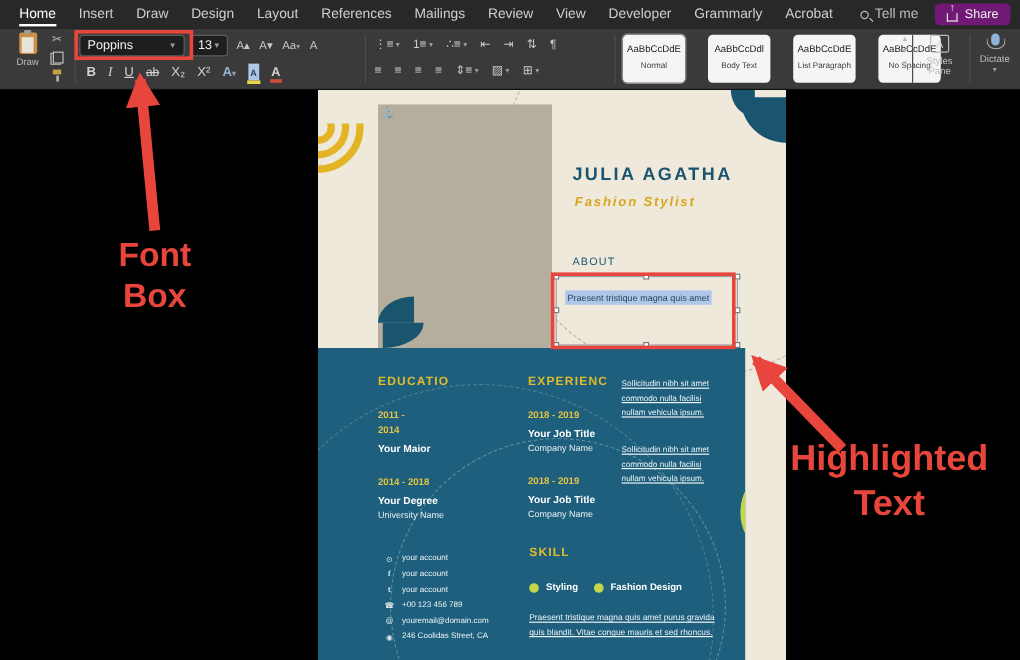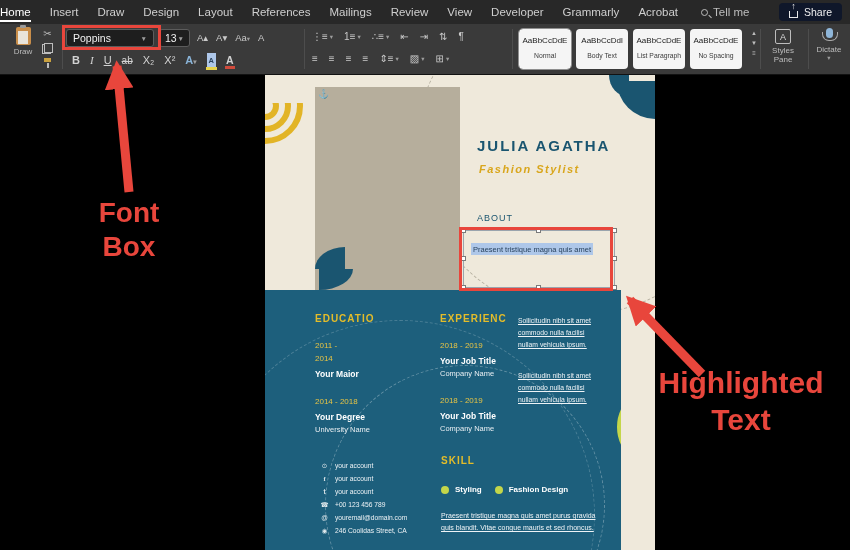--- a/index.html
+++ b/index.html
@@ -1,26 +1,26 @@
 <!DOCTYPE html>
 <html><head>
 <meta charset="utf-8">
 <style>
 *{margin:0;padding:0;box-sizing:border-box}
 html,body{width:850px;height:550px;overflow:hidden;background:#000;font-family:"Liberation Sans",sans-serif}
 .app{position:relative;width:850px;height:550px;background:#000}
 
 
-.menubar{position:absolute;top:0;left:0;width:850px;height:24px;background:#282828;display:flex;align-items:center;gap:19px;font-size:11.5px;color:#cfcfcf;z-index:20}
+.menubar{position:absolute;top:0;left:0;width:850px;height:24px;background:#282828;display:flex;align-items:center;gap:19px;padding-left:16px;font-size:11.5px;color:#cfcfcf;z-index:20}
 .mi{cursor:default;white-space:nowrap}
 .mi.active{color:#fff;border-bottom:2px solid #fff;padding:4px 0 2px}
 .tellme{display:flex;align-items:center;gap:5px;color:#bdbdbd;margin-left:4px}
 .lens{width:7px;height:7px;border:1.3px solid #bdbdbd;border-radius:50%;position:relative}
 .lens::after{content:"";position:absolute;left:6px;top:6px;width:4px;height:1.3px;background:#bdbdbd;transform:rotate(45deg)}
-.share{position:absolute;right:8px;top:3px;height:18px;background:#0f172a;border-radius:4px;display:flex;align-items:center;gap:6px;padding:0 10px;color:#f0f0f0;font-size:10.5px}
+.share{position:absolute;right:8px;top:3px;height:18px;background:#701a75;border-radius:4px;display:flex;align-items:center;gap:6px;padding:0 10px;color:#f0f0f0;font-size:10.5px}
 .shareic{width:9px;height:7px;border:1.2px solid #e8e8e8;border-top:none;position:relative;margin-top:4px}
 .shareic::after{content:"↑";position:absolute;left:50%;transform:translateX(-50%);top:-10px;font-size:9px;color:#e8e8e8}
 
 
 .ribbon{position:absolute;top:24px;left:0;width:850px;height:51px;background:#3a3a3a;border-bottom:1px solid #121212;z-index:20;color:#c9c9c9}
 .vsep{position:absolute;top:5px;height:40px;width:1px;background:#4d4d4d}
 .rlabel{font-size:8px;color:#bdbdbd;text-align:center;margin-top:2px}
 .paste{position:absolute;left:8px;top:3px;width:30px;text-align:center}
 .clip{width:15px;height:18px;margin:0 auto;background:#c98e4a;border-radius:2px;position:relative}
 .clip::before{content:"";position:absolute;left:2.5px;top:3.5px;width:10px;height:13px;background:#e9e4da}
@@ -45,21 +45,21 @@
 .strike{text-decoration:line-through;font-size:10px}
 .fx{color:#8ab4d8;font-weight:700}
 .abar{position:relative;font-weight:700;font-size:10.5px;line-height:11px}
 .abar i{position:absolute;left:-1px;right:-1px;bottom:-3px;height:3px;font-style:normal}
 .abar.hl i{background:#e8d44d}
 .abar.fc i{background:#d04b3c}
 .pararow{position:absolute;display:flex;align-items:center;gap:11px;font-size:10px;color:#c9c9c9}
 .p1{left:312px;top:7px}
 .p2{left:312px;top:29px}
 .pic{display:flex;align-items:center;gap:2px}
-.styles{position:absolute;left:519px;top:5px;display:flex;gap:5px}
+.styles{position:absolute;left:519px;top:5px;display:flex;gap:19px}
 .card{width:52px;height:40px;background:#f5f5f5;border-radius:4px;text-align:center;padding-top:7px}
 .card.sel{outline:1.5px solid #8f8f8f}
 .card .s{font-size:8px;color:#1b1b1b;white-space:nowrap}
 .card .n{font-size:6.8px;color:#3c3c3c;margin-top:7px}
 .gscroll{position:absolute;left:749px;top:6px;width:10px;display:flex;flex-direction:column;gap:4px;align-items:center;font-size:6px;color:#bdbdbd}
 .spane{position:absolute;left:763px;top:5px;width:40px;text-align:center}
 .spicon{width:16px;height:15px;margin:0 auto;border:1px solid #bdbdbd;border-radius:2px;font-size:9px;color:#d9d9d9;line-height:14px}
 .spane .rlabel{line-height:9px}
 .dict{position:absolute;left:811px;top:4px;width:36px;text-align:center}
 .mic{width:7px;height:10px;background:#8fb6d9;border-radius:3.5px;margin:0 auto;position:relative}
@@ -90,21 +90,21 @@
 .h-tl{left:-3px;top:-3px}.h-tm{left:calc(50% - 3px);top:-3px}.h-tr{right:-3px;top:-3px}
 .h-ml{left:-3px;top:calc(50% - 3px)}.h-mr{right:-3px;top:calc(50% - 3px)}
 .h-bl{left:-3px;bottom:-3px}.h-bm{left:calc(50% - 3px);bottom:-3px}.h-br{right:-3px;bottom:-3px}
 
 .bluesec{position:absolute;left:0;top:215px;width:356px;height:260px;background:#1d5f7c;overflow:hidden;z-index:2}
 .dc2{left:60px;top:75px;width:280px;height:280px;border:1px dashed rgba(255,255,255,.3)}
 .dc3{left:-60px;top:30px;width:390px;height:390px;border:1px dashed rgba(255,255,255,.2)}
 .limering{position:absolute;left:352px;top:97px;width:80px;height:80px;border:15px solid #c4d64a;border-radius:50%;z-index:2}
 .col{position:absolute;z-index:3}
 .colhead{font-size:10px;font-weight:700;letter-spacing:1px;color:#e3bc2a;margin-bottom:15px}
-.yr{font-size:8px;font-weight:400;color:#e7c445;line-height:13px}
+.yr{font-size:8px;font-weight:700;color:#e7c445;line-height:13px}
 .ttl{font-size:8.5px;font-weight:700;color:#fff;line-height:14px;margin-top:2px}
 .sub{font-size:7.5px;color:#e8eef2;line-height:12px}
 .gapE{margin-top:14px}
 .edu{left:50px;top:23px;width:115px}
 .exp{left:175px;top:23px;width:78px}
 .notes{left:253px;top:25px;width:100px;z-index:3}
 .note{font-size:6.8px;color:#eef3f6;line-height:12px;text-decoration:underline}
 .nblock2{margin-top:19px}
 .contact{left:55px;top:169px;width:130px}
 .crow{display:flex;align-items:center;gap:6px;height:13px;font-size:6.7px;color:#eef3f6}

